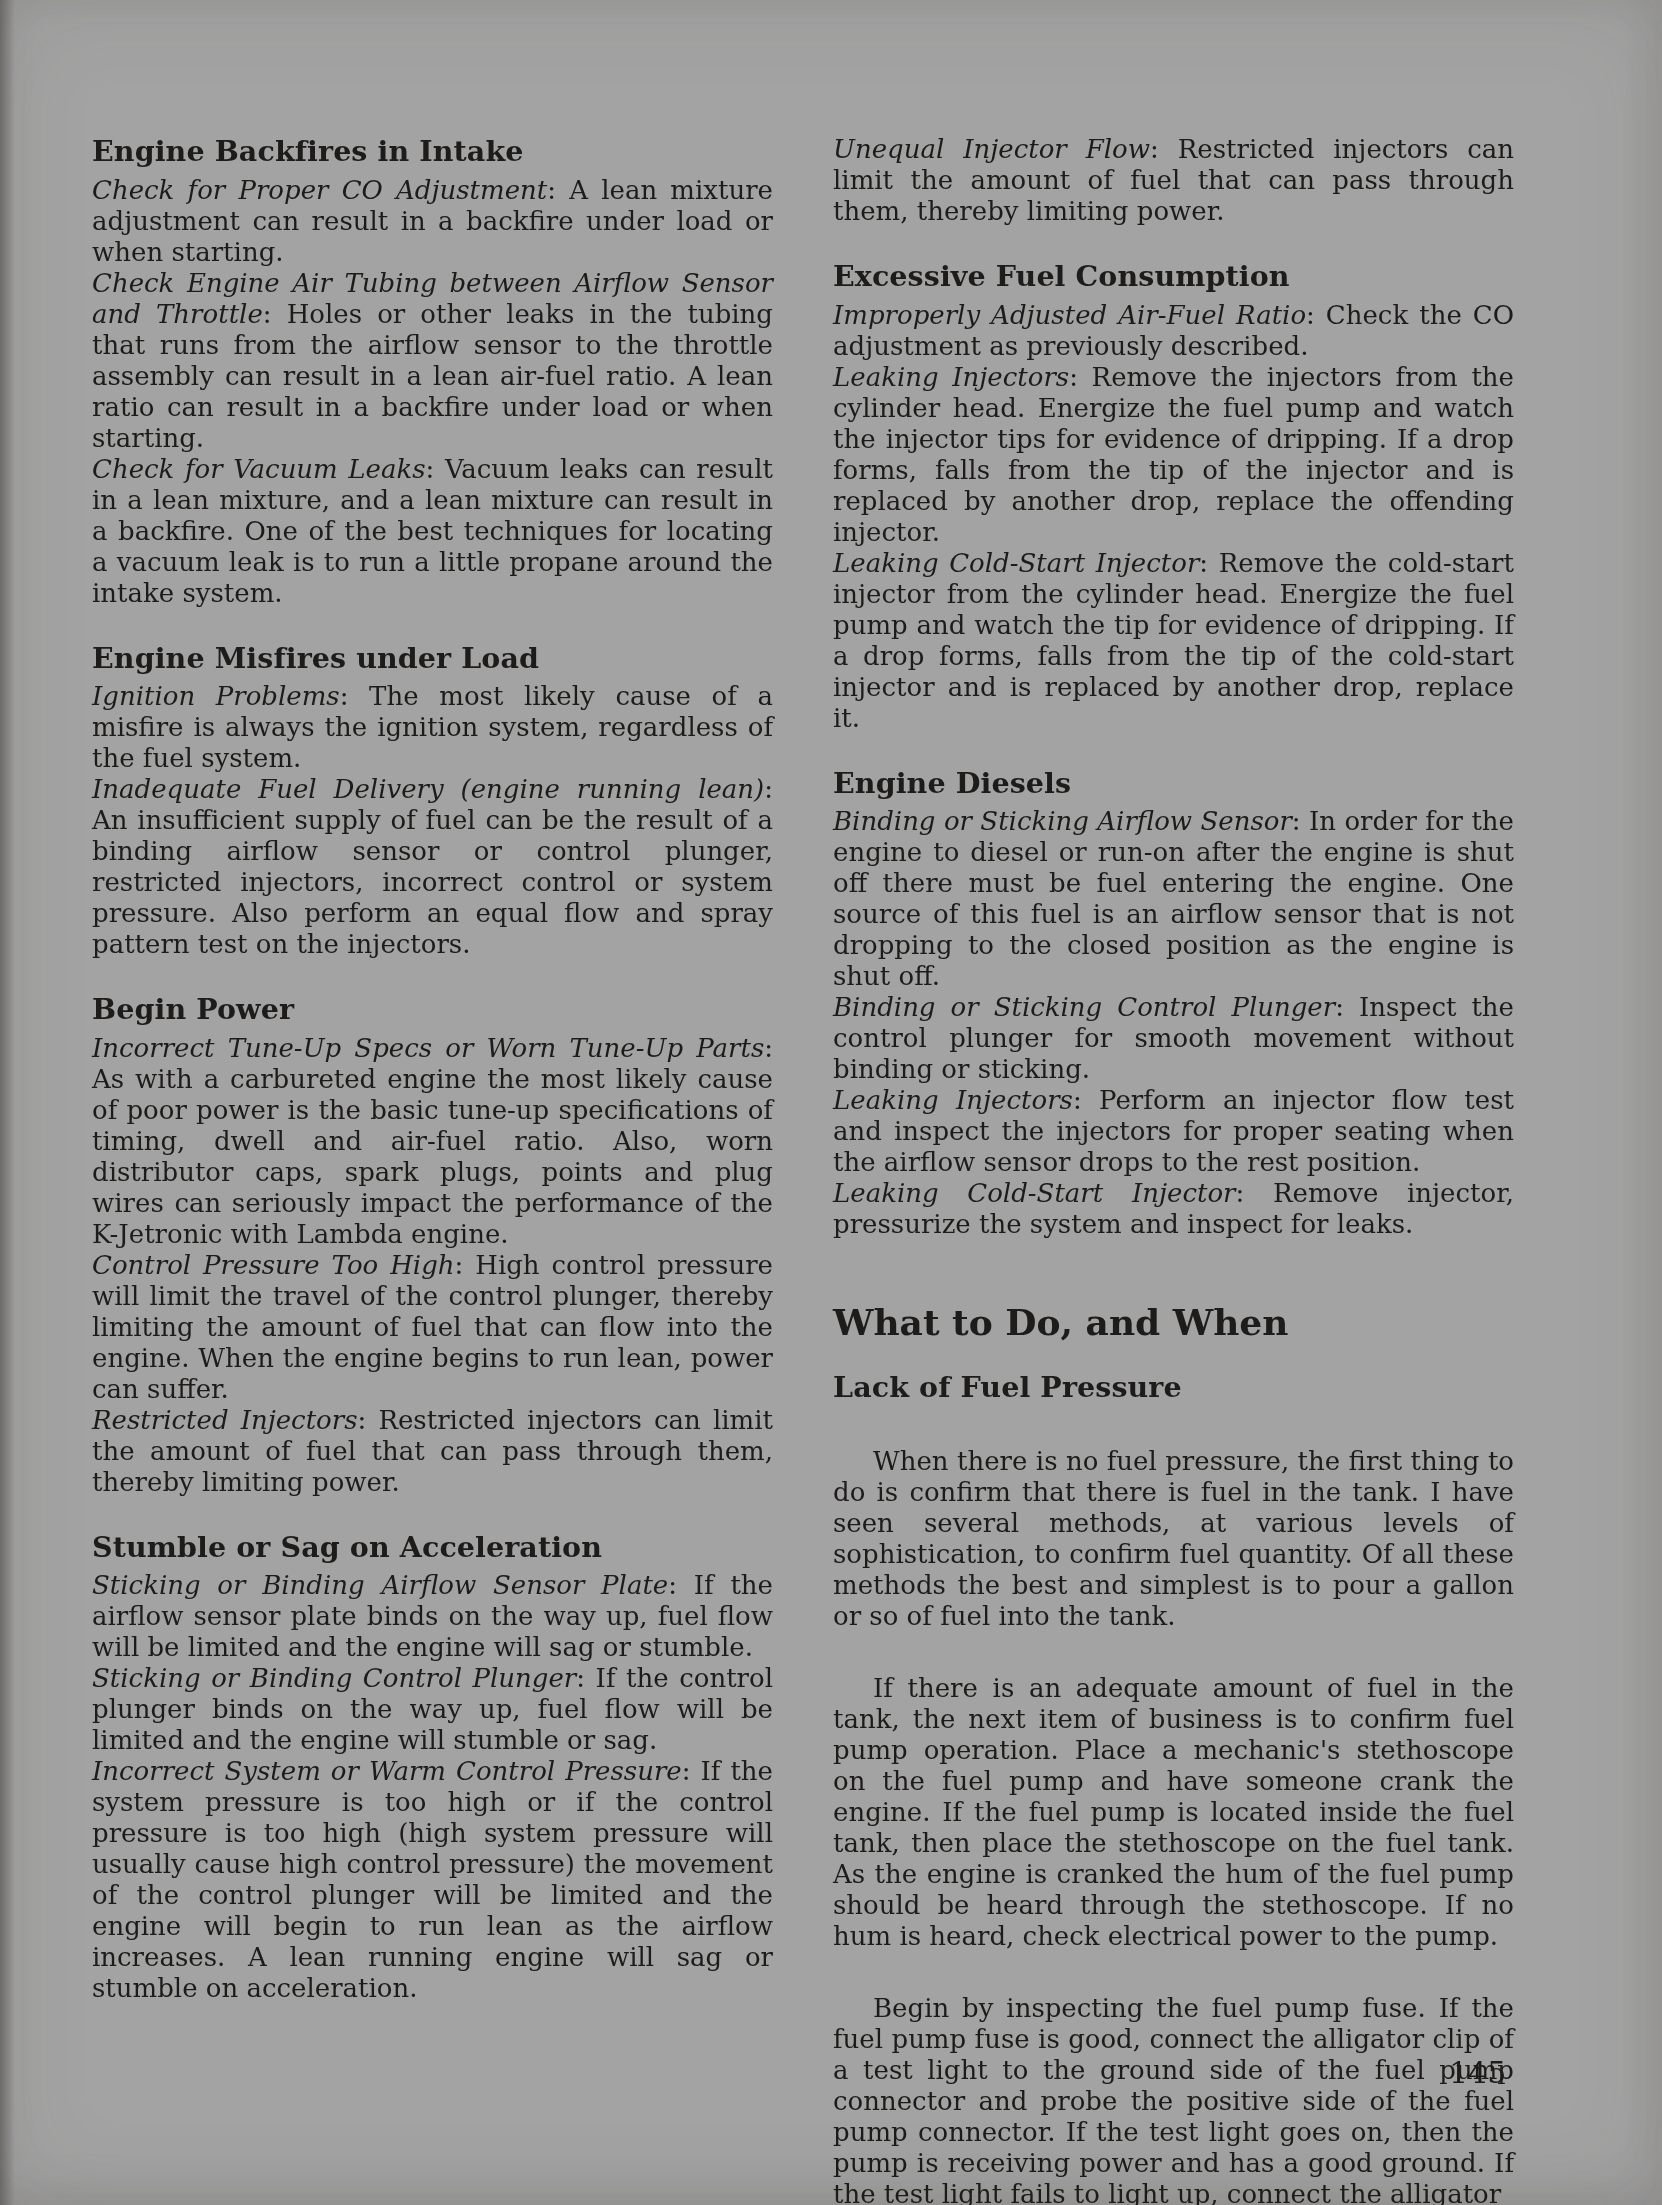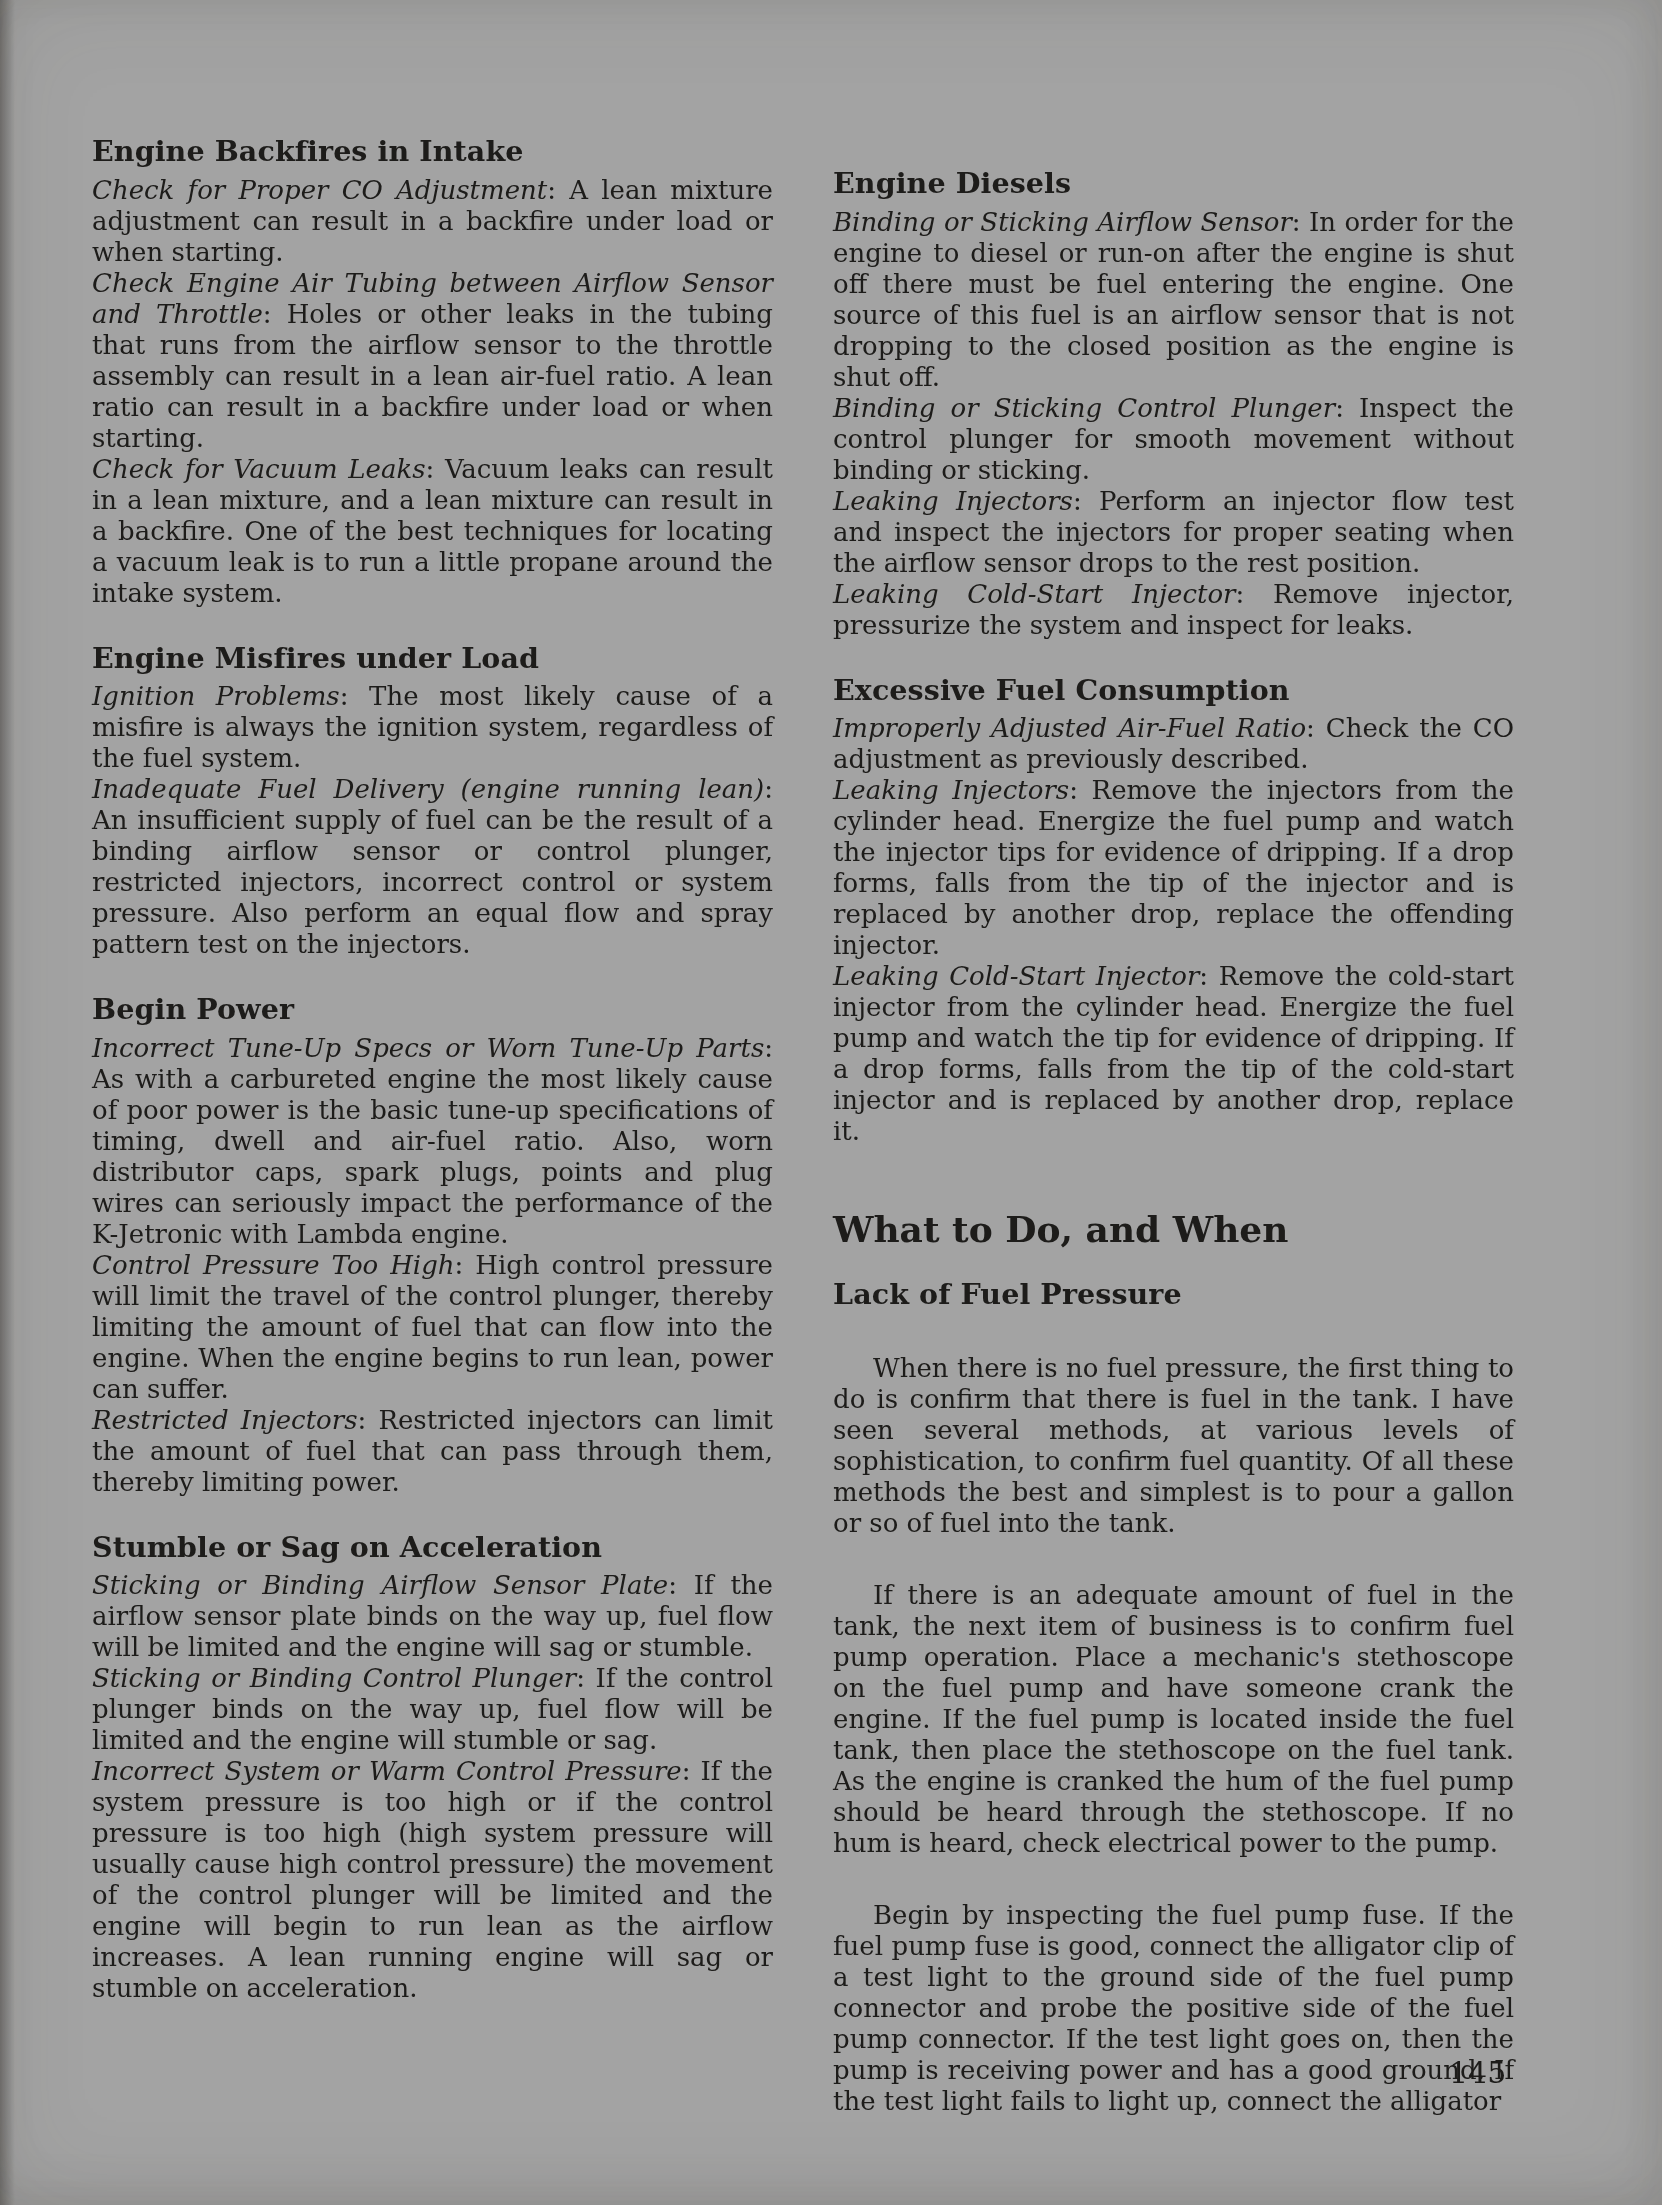--- a/index.html
+++ b/index.html
@@ -86,34 +86,37 @@
         <h2 class="sec-heading">Stumble or Sag on Acceleration</h2>
         <p><span class="lead">Sticking or Binding Airflow Sensor Plate</span><span>: If the airflow sensor plate binds on the way up, fuel flow will be limited and the engine will sag or stumble.</span></p>
         <p><span class="lead">Sticking or Binding Control Plunger</span><span>: If the control plunger binds on the way up, fuel flow will be limited and the engine will stumble or sag.</span></p>
         <p><span class="lead">Incorrect System or Warm Control Pressure</span><span>: If the system pressure is too high or if the control pressure is too high (high system pressure will usually cause high control pressure) the movement of the control plunger will be limited and the engine will begin to run lean as the airflow increases. A lean running engine will sag or stumble on acceleration.</span></p>
       </div>
 
     </div>
 
     <div class="col body-text">
 
+      <div class="section first">
+        <p><span class="lead">Unequal Injector Flow</span><span>: Restricted injectors can limit the amount of fuel that can pass through them, thereby limiting power.</span></p>
+      </div>
+
+      <div class="section">
+        <h2 class="sec-heading">Excessive Fuel Consumption</h2>
+        <p><span class="lead">Improperly Adjusted Air-Fuel Ratio</span><span>: Check the CO adjustment as previously described.</span></p>
+        <p><span class="lead">Leaking Injectors</span><span>: Remove the injectors from the cylinder head. Energize the fuel pump and watch the injector tips for evidence of dripping. If a drop forms, falls from the tip of the injector and is replaced by another drop, replace the offending injector.</span></p>
+        <p><span class="lead">Leaking Cold-Start Injector</span><span>: Remove the cold-start injector from the cylinder head. Energize the fuel pump and watch the tip for evidence of dripping. If a drop forms, falls from the tip of the cold-start injector and is replaced by another drop, replace it.</span></p>
+      </div>
 
       <div class="section">
         <h2 class="sec-heading">Engine Diesels</h2>
         <p><span class="lead">Binding or Sticking Airflow Sensor</span><span>: In order for the engine to diesel or run-on after the engine is shut off there must be fuel entering the engine. One source of this fuel is an airflow sensor that is not dropping to the closed position as the engine is shut off.</span></p>
         <p><span class="lead">Binding or Sticking Control Plunger</span><span>: Inspect the control plunger for smooth movement without binding or sticking.</span></p>
         <p><span class="lead">Leaking Injectors</span><span>: Perform an injector flow test and inspect the injectors for proper seating when the airflow sensor drops to the rest position.</span></p>
         <p><span class="lead">Leaking Cold-Start Injector</span><span>: Remove injector, pressurize the system and inspect for leaks.</span></p>
-      </div>
-
-      <div class="section">
-        <h2 class="sec-heading">Excessive Fuel Consumption</h2>
-        <p><span class="lead">Improperly Adjusted Air-Fuel Ratio</span><span>: Check the CO adjustment as previously described.</span></p>
-        <p><span class="lead">Leaking Injectors</span><span>: Remove the injectors from the cylinder head. Energize the fuel pump and watch the injector tips for evidence of dripping. If a drop forms, falls from the tip of the injector and is replaced by another drop, replace the offending injector.</span></p>
-        <p><span class="lead">Leaking Cold-Start Injector</span><span>: Remove the cold-start injector from the cylinder head. Energize the fuel pump and watch the tip for evidence of dripping. If a drop forms, falls from the tip of the cold-start injector and is replaced by another drop, replace it.</span></p>
       </div>
 
       <h1 class="major-heading">What to Do, and When</h1>
 
       <div class="section first indented">
         <h2 class="sec-heading">Lack of Fuel Pressure</h2>
         <p>When there is no fuel pressure, the first thing to do is confirm that there is fuel in the tank. I have seen several methods, at various levels of sophistication, to confirm fuel quantity. Of all these methods the best and simplest is to pour a gallon or so of fuel into the tank.</p>
         <p>If there is an adequate amount of fuel in the tank, the next item of business is to confirm fuel pump operation. Place a mechanic's stethoscope on the fuel pump and have someone crank the engine. If the fuel pump is located inside the fuel tank, then place the stethoscope on the fuel tank. As the engine is cranked the hum of the fuel pump should be heard through the stethoscope. If no hum is heard, check electrical power to the pump.</p>
         <p>Begin by inspecting the fuel pump fuse. If the fuel pump fuse is good, connect the alligator clip of a test light to the ground side of the fuel pump connector and probe the positive side of the fuel pump connector. If the test light goes on, then the pump is receiving power and has a good ground. If the test light fails to light up, connect the alligator</p>
       </div>

